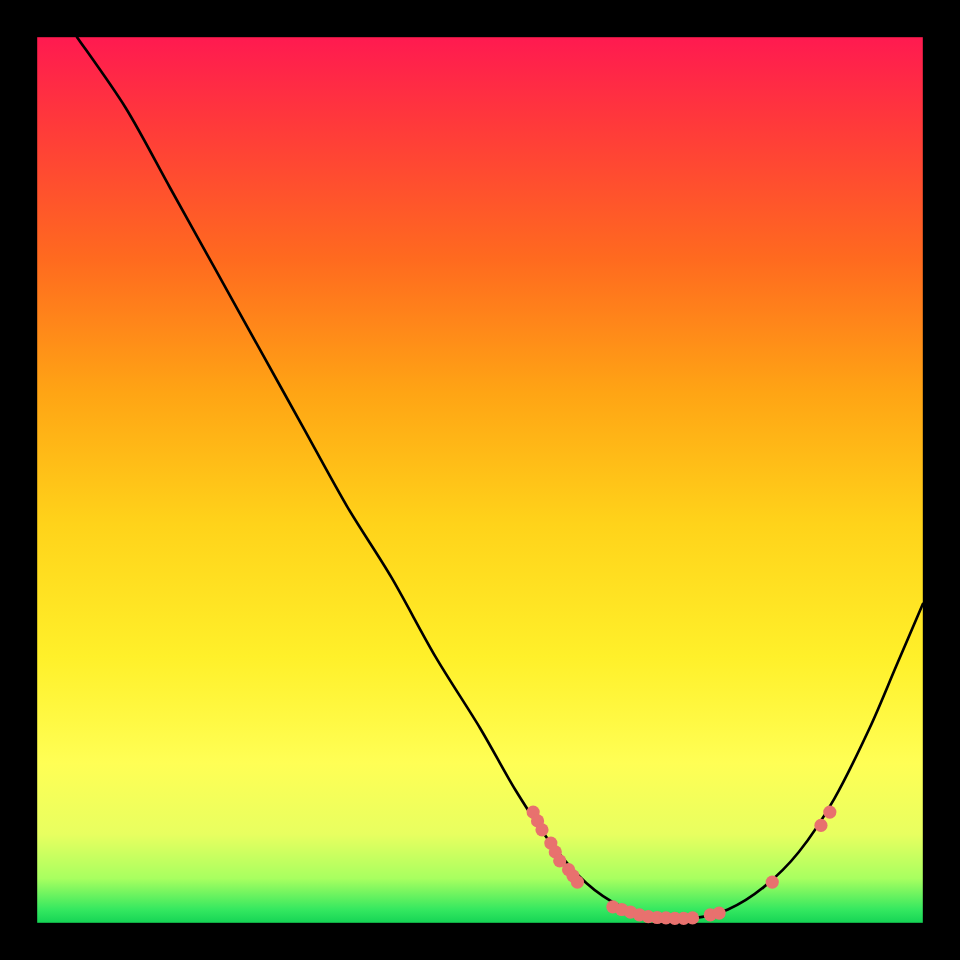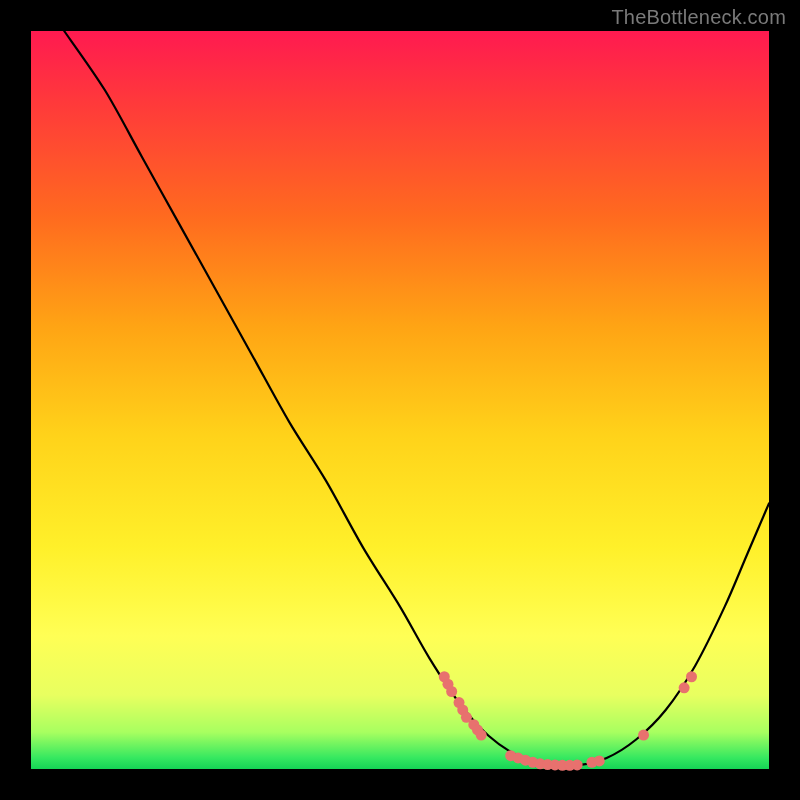--- a/index.html
+++ b/index.html
@@ -33,21 +33,20 @@
     top: 0;
     width: 800px;
     height: 800px;
     display: block;
   }
 </style>
 </head>
 <body>
 
 <div class="stage">
-  <div class="watermark">TheBottleneck.com</div>
   <svg class="plot" viewBox="0 0 800 800">
     <defs>
       <linearGradient id="bg-grad" x1="0" y1="0" x2="0" y2="1">
           <stop offset="0%" stop-color="#ff1a50"></stop>
           <stop offset="10%" stop-color="#ff3a3a"></stop>
           <stop offset="25%" stop-color="#ff6a1f"></stop>
           <stop offset="40%" stop-color="#ffa414"></stop>
           <stop offset="55.00000000000001%" stop-color="#ffd31a"></stop>
           <stop offset="70%" stop-color="#fff02a"></stop>
           <stop offset="82%" stop-color="#ffff55"></stop>

